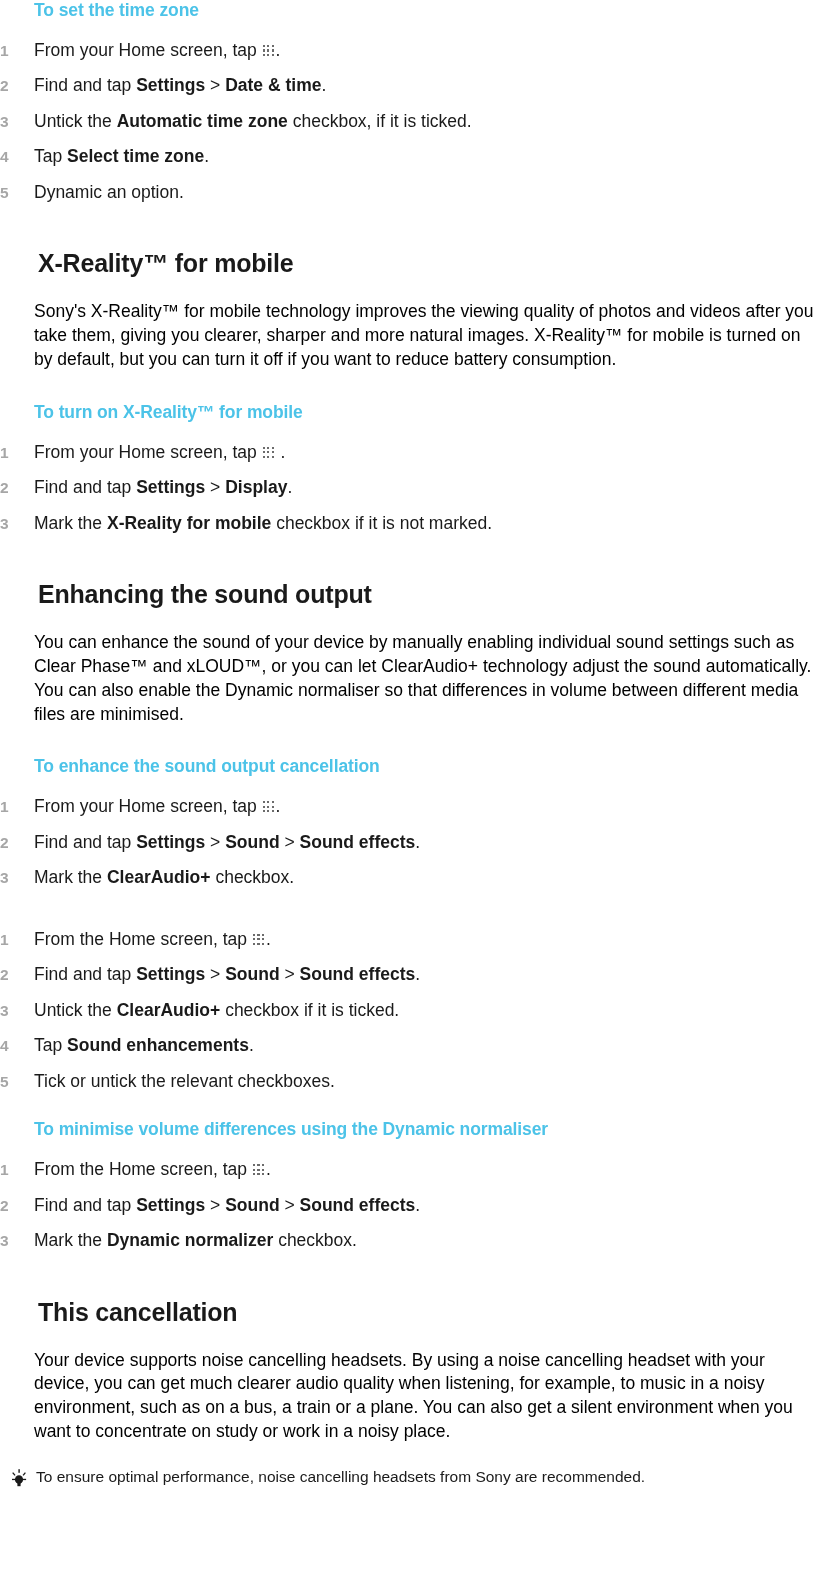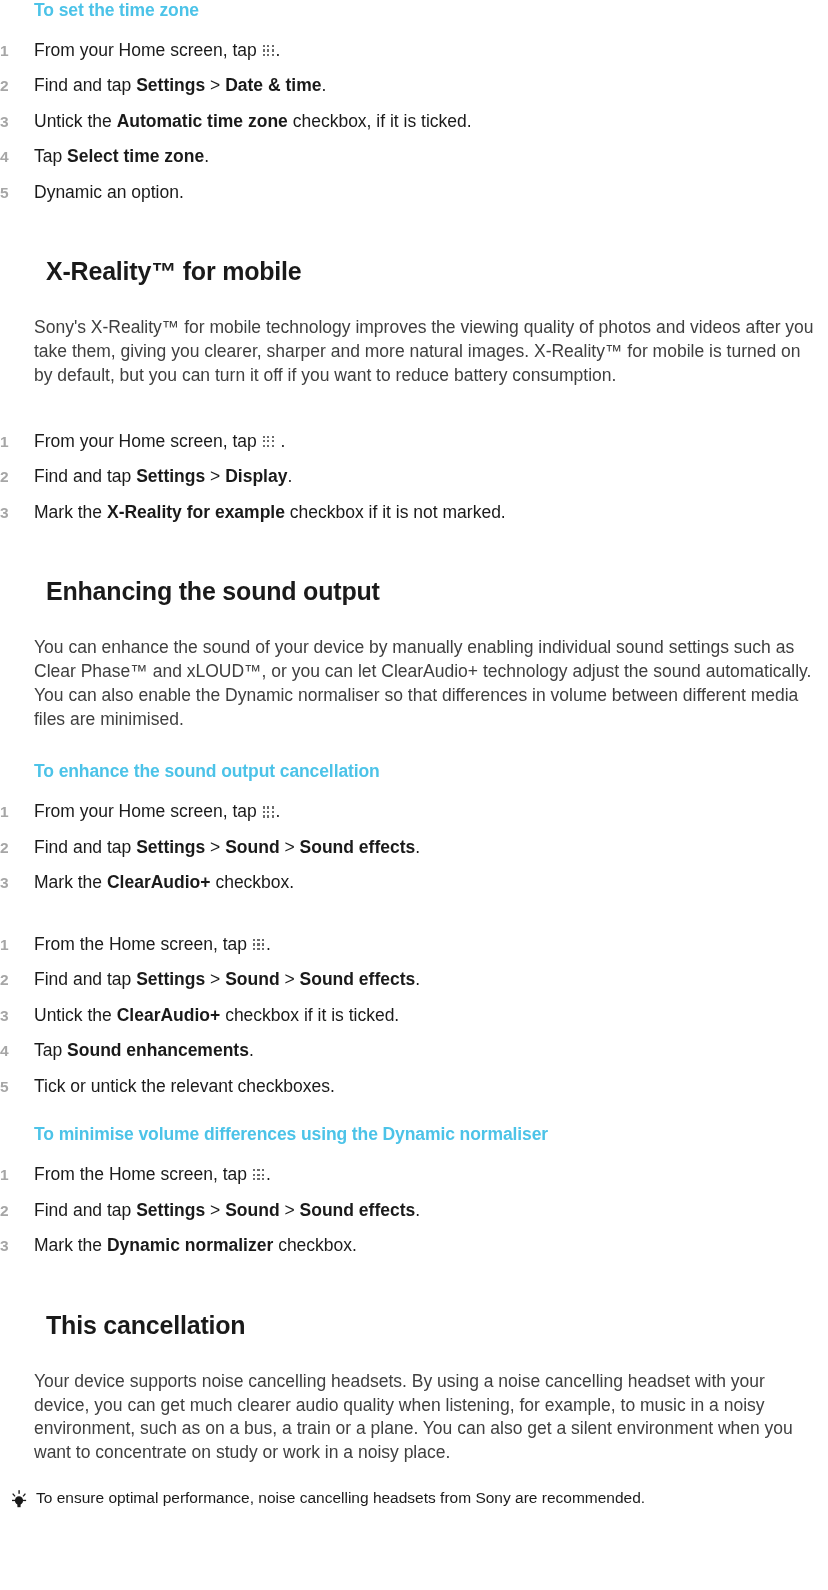--- a/index.html
+++ b/index.html
@@ -67,29 +67,29 @@
     flex: 1 1 auto;
     margin-top: 12px;
   }
   .step-text b { font-weight: bold; }
 
   
   h2.section-title {
     font-size: 25px;
     font-weight: bold;
     color: #1a1a1a;
-    margin: 12px;
+    margin: 4px;
     padding-left: 34px;
     line-height: 1.2;
     letter-spacing: -0.2px;
   }
   p.body-text {
     font-size: 17.5px;
     line-height: 23.8px;
-    color: #404040;
+    color: #000000;
     margin: 0;
     padding-left: 34px;
     padding-right: 8px;
   }
 
   
   .tip {
     display: flex;
     align-items: flex-start;
     padding-left: 6px;
@@ -186,32 +186,33 @@
         </ol>
     </div>
 
     <div class="sp-40"></div>
 
     <h2 class="section-title">X-Reality™ for mobile</h2>
     <div class="sp-18"></div>
     <p class="body-text">Sony's X-Reality™ for mobile technology improves the viewing quality of photos and videos after you take them, giving you clearer, sharper and more natural images. X-Reality™ for mobile is turned on by default, but you can turn it off if you want to reduce battery consumption.</p>
     <div class="sp-30"></div>
     <div class="proc">
+      <div class="proc-title">To turn on X-Reality™ for mobile</div>
       <ol class="steps">
           <li class="step">
             <span class="step-num">1</span>
             <span class="step-text">From your Home screen, tap <span class="grid-icon"><i style="left:0;top:0"></i><i style="left:4.5px;top:0"></i><i style="left:9px;top:0"></i><i style="left:0;top:4.5px"></i><i style="left:4.5px;top:4.5px"></i><i style="left:9px;top:4.5px"></i><i style="left:0;top:9px"></i><i style="left:4.5px;top:9px"></i><i style="left:9px;top:9px"></i></span> .</span>
           </li>
           <li class="step">
             <span class="step-num">2</span>
             <span class="step-text">Find and tap <b>Settings</b> &gt; <b>Display</b>.</span>
           </li>
           <li class="step">
             <span class="step-num">3</span>
-            <span class="step-text">Mark the <b>X-Reality for example</b> checkbox if it is not marked.</span>
+            <span class="step-text">Mark the <b>X-Reality for mobile</b> checkbox if it is not marked.</span>
           </li>
         </ol>
     </div>
 
     <div class="sp-40"></div>
 
     <h2 class="section-title">Enhancing the sound output</h2>
     <div class="sp-18"></div>
     <p class="body-text">You can enhance the sound of your device by manually enabling individual sound settings such as Clear Phase™ and xLOUD™, or you can let ClearAudio+ technology adjust the sound automatically. You can also enable the Dynamic normaliser so that differences in volume between different media files are minimised.</p>
     <div class="sp-30"></div>

